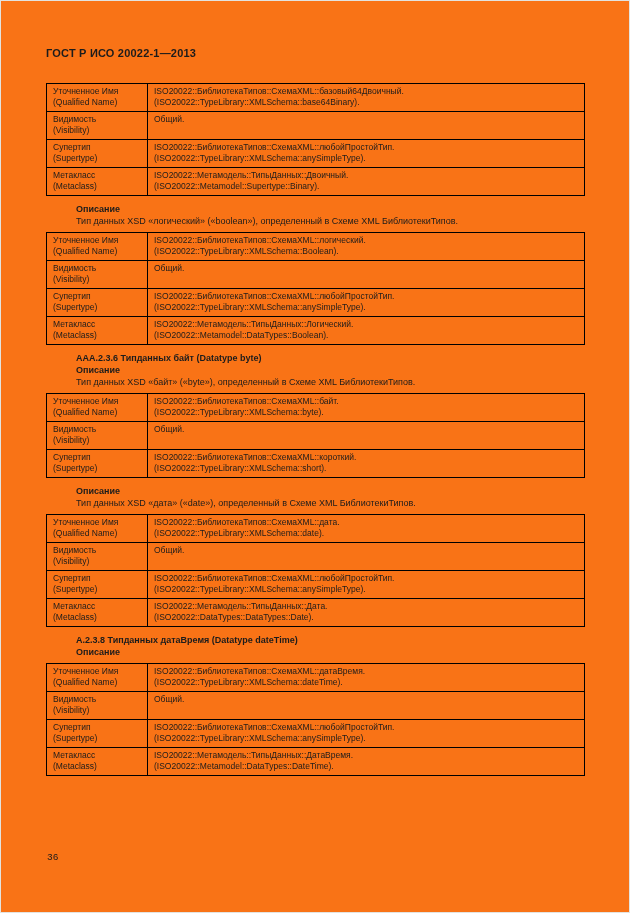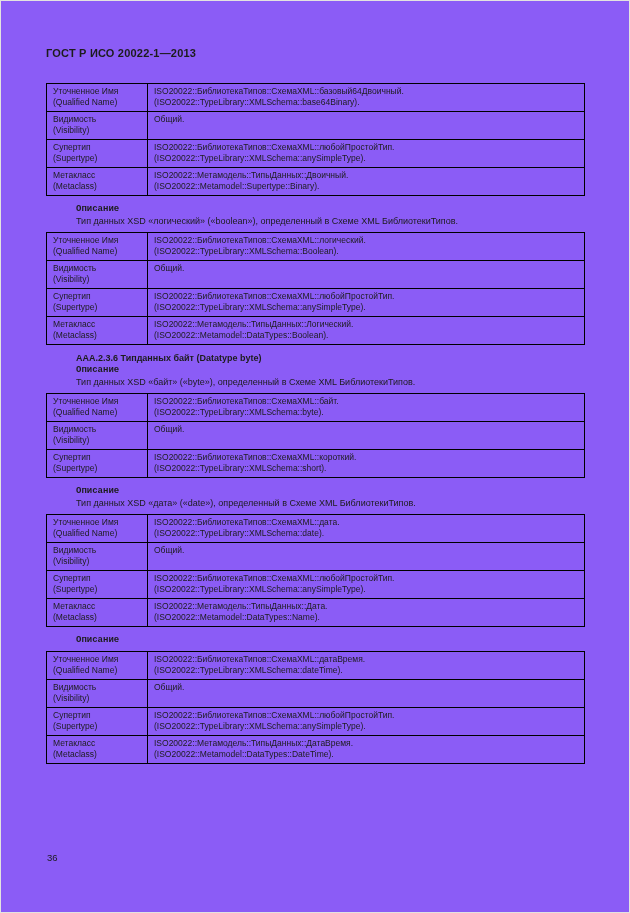--- a/index.html
+++ b/index.html
@@ -6,21 +6,21 @@
   html, body { margin: 0; padding: 0; }
   body {
     width: 630px; height: 913px;
     background: #f4f4f2;
     font-family: "Liberation Sans", sans-serif;
     color: #1c1c1c;
   }
   .page {
     position: relative;
     width: 630px; height: 913px;
-    background: #8b5cf6;
+    background: #f97316;
     border: 1px solid #e3e3e0;
     overflow: hidden;
   }
   .content {
     position: absolute;
     left: 45px; top: 46px;
     width: 539px;
   }
   .doc-header {
     font-size: 11px;
@@ -43,27 +43,28 @@
   }
   table.spec td.label { width: 101px; }
   table.spec td span { display: block; }
   span[data-bind]:empty { display: none; }
   .section-text {
     margin: 2px 0 5px 30px;
     font-size: 9px;
     line-height: 12px;
   }
   .sec-heading { font-weight: bold; }
-  .sec-sub { font-weight: bold; font-family: Liberation Mono, monospace; }
+  .sec-sub { font-weight: bold; }
   .sec-desc { font-weight: normal; }
   .page-number {
     position: absolute;
     left: 46px; top: 851px;
     font-size: 9.5px;
     color: #1c1c1c;
+    font-family: Liberation Mono, monospace;
   }
 </style>
 </head>
 <body>
 
 <div class="page">
   <div class="content">
 
     <div class="doc-header" data-bind="header.title">ГОСТ Р ИСО 20022-1—2013</div>
 
@@ -240,27 +241,28 @@
           <span data-bind="tables.3.rows.2.value2">(ISO20022::TypeLibrary::XMLSchema::anySimpleType).</span>
         </td>
       </tr>
       <tr>
         <td class="label">
           <span data-bind="tables.3.rows.3.label1">Метакласс</span>
           <span data-bind="tables.3.rows.3.label2">(Metaclass)</span>
         </td>
         <td>
           <span data-bind="tables.3.rows.3.value1">ISO20022::Метамодель::ТипыДанных::Дата.</span>
-          <span data-bind="tables.3.rows.3.value2">(ISO20022::Metamodel::DataTypes::Name).</span>
+          <span data-bind="tables.3.rows.3.value2">(ISO20022::DataTypes::DataTypes::Date).</span>
         </td>
       </tr>
     </tbody>
       </table>
 
     <div class="section-text">
+      <div class="sec-heading" data-bind="sections.3.heading">А.2.3.8 Типданных датаВремя (Datatype dateTime)</div>
       <div class="sec-sub" data-bind="sections.3.subheading">Описание</div>
     </div>
 
     <table class="spec">
       <tbody>
           <tr>
         <td class="label">
           <span data-bind="tables.4.rows.0.label1">Уточненное Имя</span>
           <span data-bind="tables.4.rows.0.label2">(Qualified Name)</span>
         </td>

